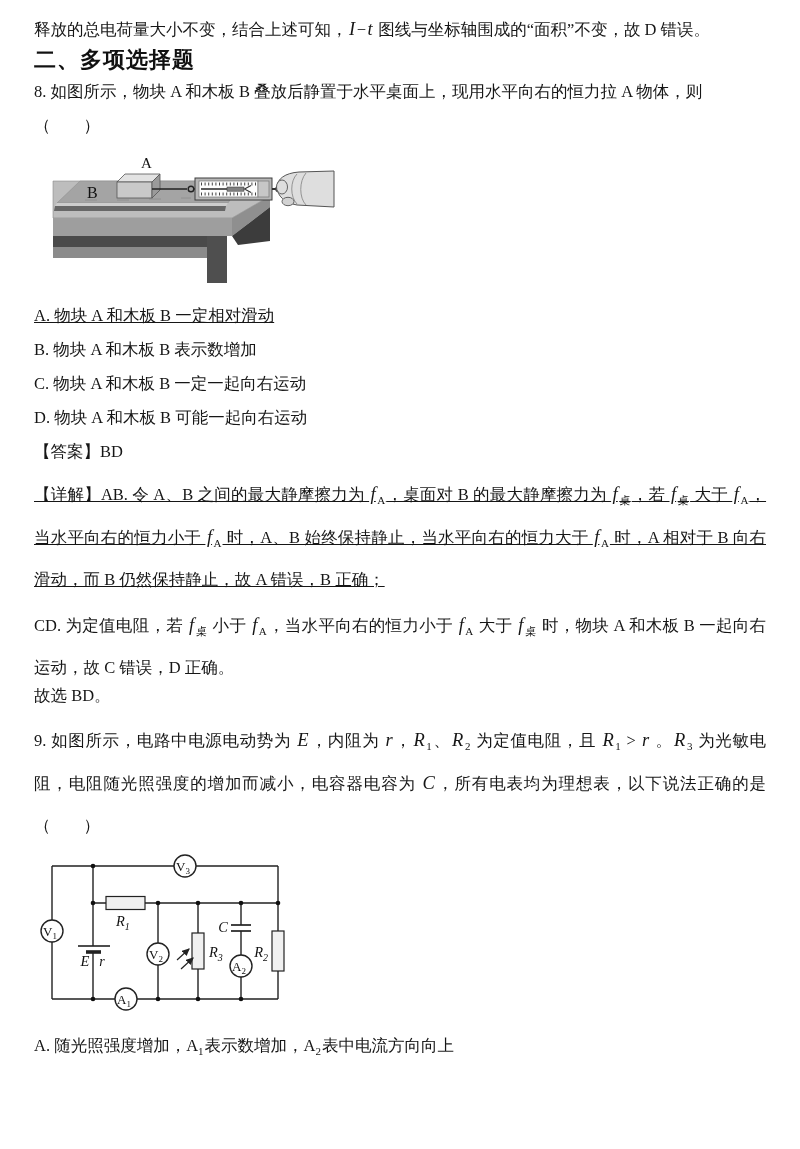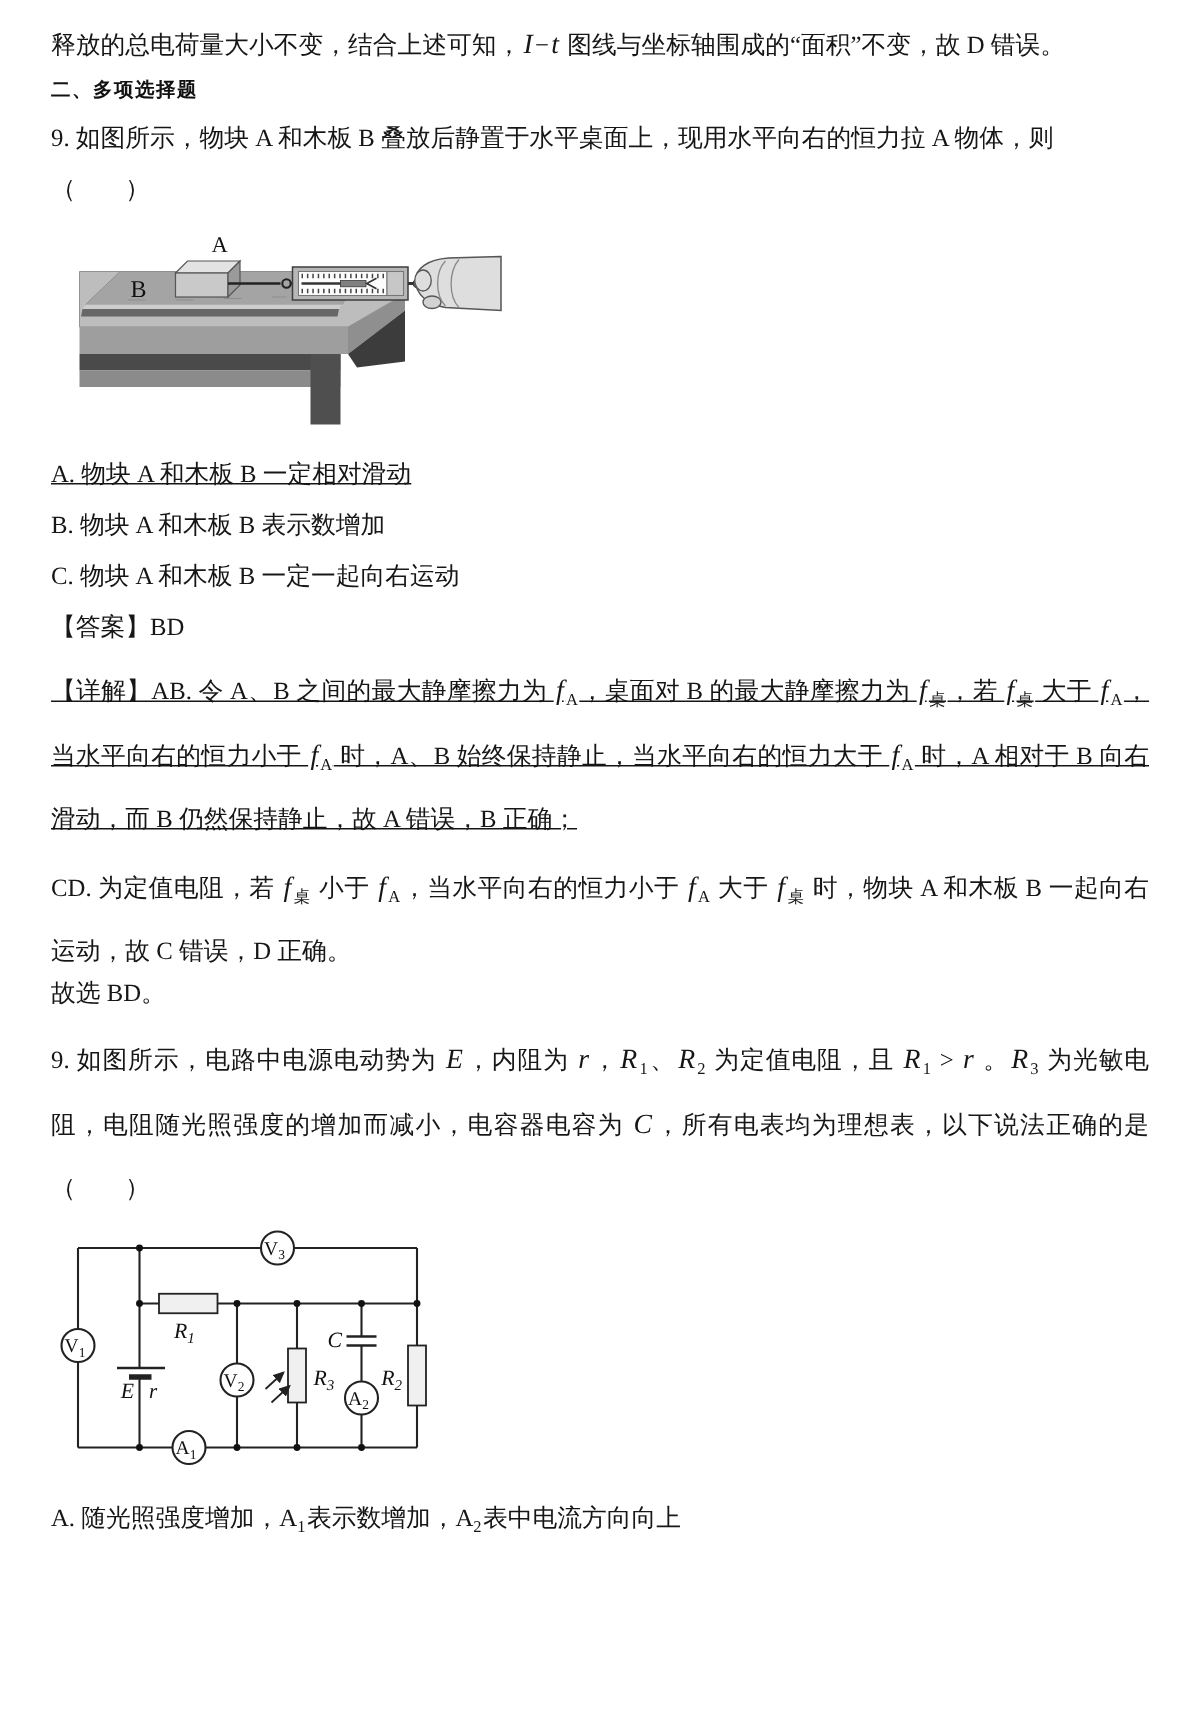--- a/index.html
+++ b/index.html
@@ -5,21 +5,21 @@
   html,body { margin:0; padding:0; }
   body {
     width:800px; height:1149px; background:#ffffff; overflow:hidden;
     font-family:"Liberation Serif","DejaVu Serif",serif; color:#161616;
   }
   .page { box-sizing:border-box; width:800px; height:1149px; padding:12px 34px 0 34px; }
   p { margin:0; }
   .ln   { font-size:16.5px; line-height:34px; }
   .wrap { font-size:16.5px; line-height:42px; text-align:justify; }
   .sec  { margin:-4px 0 0 0; font-family:"Liberation Sans","DejaVu Sans",sans-serif;
-          font-weight:bold; font-size:13px; line-height:34px; letter-spacing:1px; color:#111; }
+          font-weight:bold; font-size:22px; line-height:34px; letter-spacing:1px; color:#111; }
   .mt-stem   { margin-top:-2px; }
   .mt-detail { margin-top:4px;text-decoration:underline; }
   .mt-cd     { margin-top:3px; }
   .mt-concl  { margin-top:-10px; }
   .mt-q9     { margin-top:6px; }
   .mt-optA   { margin-top:0;text-decoration:underline; }
   .mt-q9opt  { margin-top:6px; }
   .figwrap  { margin:10px 0 0 11px; line-height:0; }
   .circwrap { margin:4px 0 0 0;  line-height:0; }
   .figwrap svg, .circwrap svg { display:block; }
@@ -30,21 +30,21 @@
 </style>
 </head>
 <body>
 
 <div class="page">
 
   <p class="ln"><span>释放的总电荷量大小不变，结合上述可知，</span><i class="mvar">I</i><span>−</span><i class="mvar">t</i><span> 图线与坐标轴围成的“面积”不变，故 D 错误。</span></p>
 
   <h2 class="sec">二、多项选择题</h2>
 
-  <p class="ln mt-stem">9. 如图所示，物块 A 和木板 B 叠放后静置于水平桌面上，现用水平向右的恒力拉 A 物体，则（　　）</p>
+  <p class="ln mt-stem">8. 如图所示，物块 A 和木板 B 叠放后静置于水平桌面上，现用水平向右的恒力拉 A 物体，则（　　）</p>
 
   <div class="figwrap">
     <svg width="300" height="146" viewBox="0 0 300 146">
       <g>
         <polygon points="8,28 198,28 225,43 187,65 8,65" fill="#bdbdbd" stroke="#8a8a8a" stroke-width="0.6"></polygon>
         <polygon points="8,65 187,65 187,83 8,83" fill="#9e9e9e"></polygon>
         <polygon points="187,65 225,43 225,54 187,83" fill="#8f8f8f"></polygon>
         <polygon points="187,83 225,54 225,88 193,92" fill="#3c3c3c"></polygon>
         <rect x="8" y="83" width="174" height="11" fill="#4a4a4a"></rect>
         <rect x="8" y="94" width="174" height="11" fill="#8b8b8b"></rect>
@@ -86,20 +86,21 @@
         <ellipse cx="243" cy="48.5" rx="6" ry="4.2" fill="#d2d2d2" stroke="#555" stroke-width="0.9"></ellipse>
         <path d="M252,21 C245,28 245,44 252,51" fill="none" stroke="#8a8a8a" stroke-width="0.9"></path>
         <path d="M261,20 C254,28 254,45 261,52" fill="none" stroke="#8a8a8a" stroke-width="0.9"></path>
       </g>
     </svg>
   </div>
 
   <p class="ln mt-optA">A. 物块 A 和木板 B 一定相对滑动</p>
   <p class="ln">B. 物块 A 和木板 B 表示数增加</p>
   <p class="ln">C. 物块 A 和木板 B 一定一起向右运动</p>
+  <p class="ln">D. 物块 A 和木板 B 可能一起向右运动</p>
 
   <p class="ln"><span>【答案】</span><span>BD</span></p>
 
   <p class="wrap mt-detail"><span>【详解】AB. 令 A、B 之间的最大静摩擦力为 </span><i class="mvar">f</i><sub class="msub">A</sub><span>，桌面对 B 的最大静摩擦力为 </span><i class="mvar">f</i><sub class="msub">桌</sub><span>，若 </span><i class="mvar">f</i><sub class="msub">桌</sub><span> 大于 </span><i class="mvar">f</i><sub class="msub">A</sub><span>，当水平向右的恒力小于 </span><i class="mvar">f</i><sub class="msub">A</sub><span> 时，A、B 始终保持静止，当水平向右的恒力大于 </span><i class="mvar">f</i><sub class="msub">A</sub><span> 时，A 相对于 B 向右滑动，而 B 仍然保持静止，故 A 错误，B 正确；</span></p>
   <p class="wrap mt-cd"><span>CD. 为定值电阻，若 </span><i class="mvar">f</i><sub class="msub">桌</sub><span> 小于 </span><i class="mvar">f</i><sub class="msub">A</sub><span>，当水平向右的恒力小于 </span><i class="mvar">f</i><sub class="msub">A</sub><span> 大于 </span><i class="mvar">f</i><sub class="msub">桌</sub><span> 时，物块 A 和木板 B 一起向右运动，故 C 错误，D 正确。</span></p>
   <p class="ln mt-concl">故选 BD。</p>
 
   <p class="wrap mt-q9"><span>9. 如图所示，电路中电源电动势为 </span><i class="mvar">E</i><span>，内阻为 </span><i class="mvar">r</i><span>，</span><i class="mvar">R</i><sub class="msub">1</sub><span>、</span><i class="mvar">R</i><sub class="msub">2</sub><span> 为定值电阻，且 </span><i class="mvar">R</i><sub class="msub">1</sub><span> &gt; </span><i class="mvar">r</i><span> 。</span><i class="mvar">R</i><sub class="msub">3</sub><span> 为光敏电阻，电阻随光照强度的增加而减小，电容器电容为 </span><i class="mvar">C</i><span>，所有电表均为理想表，以下说法正确的是（　　）</span></p>
 
   <div class="circwrap">

